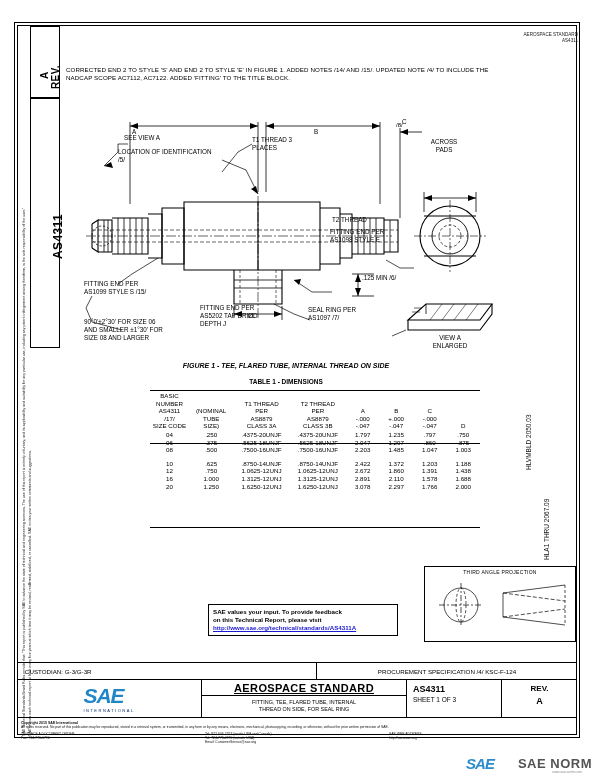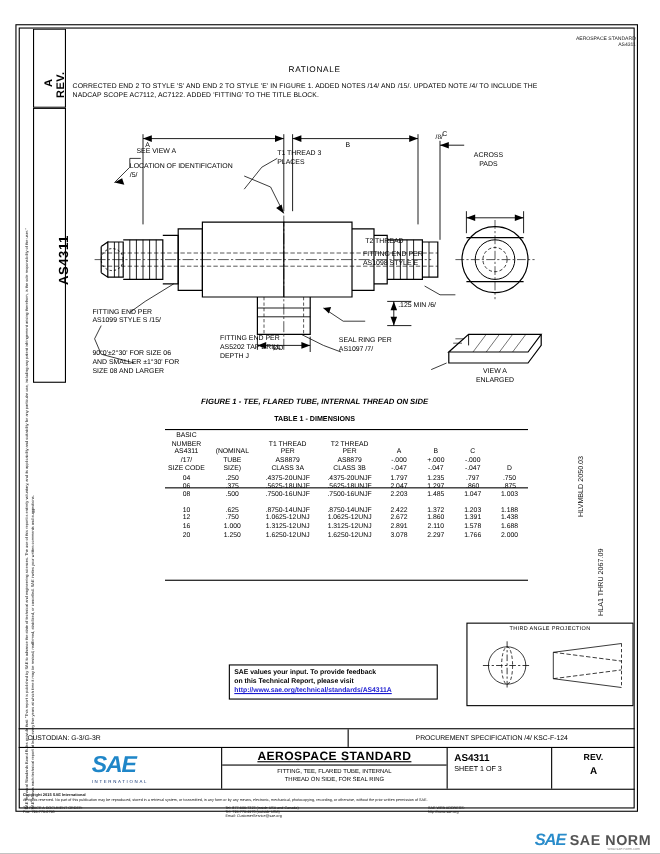--- a/index.html
+++ b/index.html
@@ -85,21 +85,21 @@
 
   
   .foot{position:absolute;left:17px;top:719px;width:560px;font-size:3.4px;line-height:4.3px;color:#111;padding:2px 4px;box-sizing:border-box;}
   .foot .cw{font-weight:bold;font-size:3.6px;}
   .foot-cols{display:flex;margin-top:2px;}
   .foot-cols>div{flex:1;padding-right:6px;}
 
   
   .wm{position:absolute;right:8px;bottom:4px;display:flex;align-items:center;gap:4px;opacity:.95;}
   .wm-logo{font-size:15px;font-weight:bold;font-style:italic;color:#1f86c8;letter-spacing:-1px;}
-  .wm-txt{font-size:13px;font-weight:bold;color:#4a4a4a;letter-spacing:.5px;}
+  .wm-txt{font-size:13px;font-weight:bold;color:#4a4a4a;letter-spacing:.5px;margin-left:20px;}
   .wm-sub{position:absolute;right:10px;bottom:-2px;font-size:3.4px;color:#888;}
 
   .topright{position:absolute;right:22px;top:32px;text-align:right;font-size:4.6px;line-height:6px;color:#222;}
 </style>
 </head>
 <body>
 
 <div id="page">
 
   <div class="frame"></div>
@@ -122,21 +122,20 @@
   <div class="legal-v">
     <p>SAE Technical Standards Board Rules provide that: "This report is published by SAE to advance the state of technical and engineering sciences. The use of this report is entirely voluntary, and its applicability and suitability for any particular use, including any patent infringement arising therefrom, is the sole responsibility of the user."</p>
     <p>SAE reviews each technical report at least every five years at which time it may be revised, reaffirmed, stabilized, or cancelled. SAE invites your written comments and suggestions.</p>
   </div>
 
   <div class="rid" style="left:525px;top:470px;">HLVMBLD 2050.03</div>
   <div class="rid" style="left:543px;top:560px;">HLA1 THRU 2067.09</div>
   <div class="rid" style="left:560px;top:630px;">ISSUED 1959.08</div>
 
   <div class="rationale-wrap">
-    <div class="rationale-title">RATIONALE</div>
     <div class="rationale-body">CORRECTED END 2 TO STYLE 'S' AND END 2 TO STYLE 'E' IN FIGURE 1. ADDED NOTES /14/ AND /15/. UPDATED NOTE /4/ TO INCLUDE THE NADCAP SCOPE AC7112, AC7122. ADDED 'FITTING' TO THE TITLE BLOCK.</div>
   </div>
 
   <div class="draw">
     <svg width="448" height="260" viewBox="0 0 448 260">
       <g fill="none" stroke="#000" stroke-width="0.8">
 
         <line x1="68" y1="14" x2="68" y2="96"></line>
         <line x1="196" y1="14" x2="196" y2="84"></line>
         <line x1="204" y1="14" x2="204" y2="84"></line>

